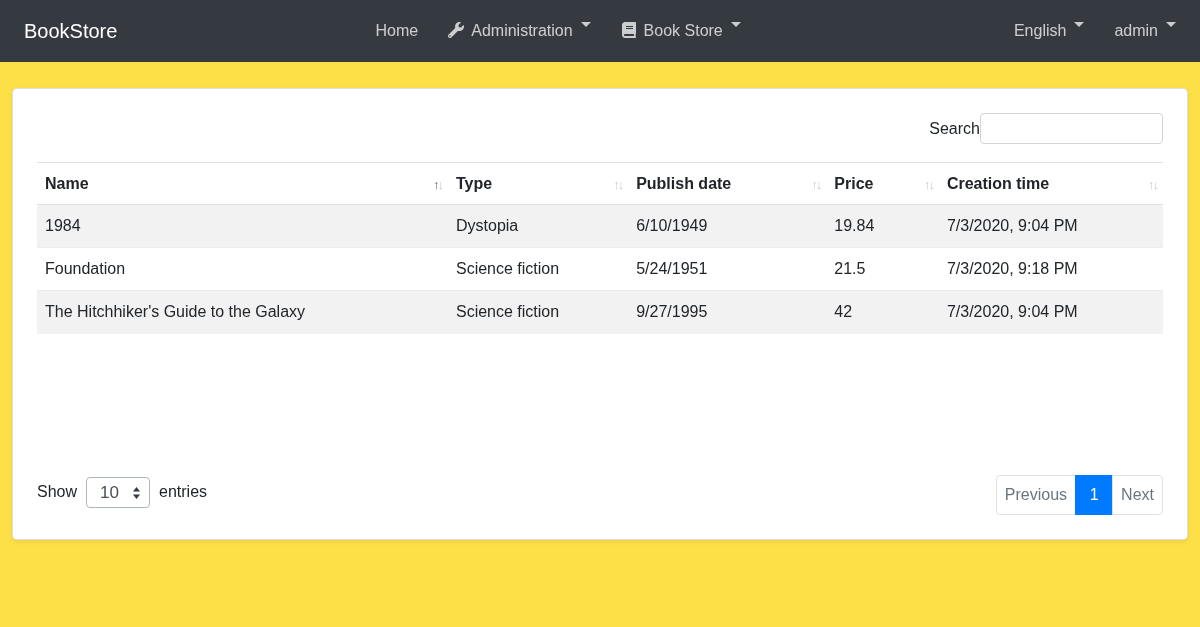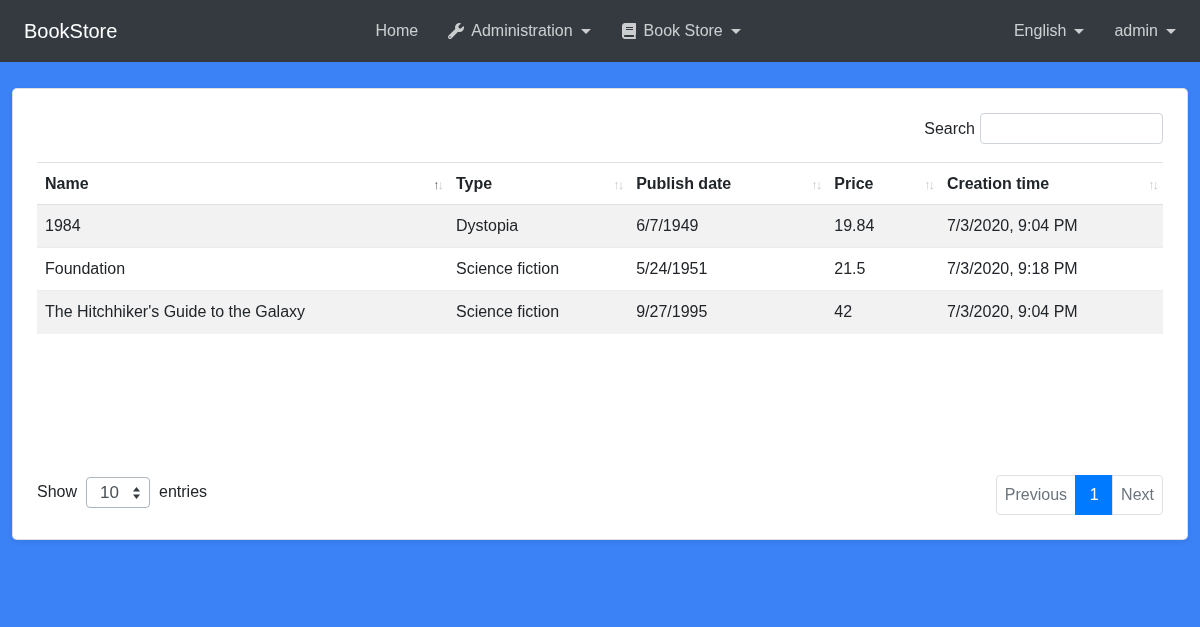--- a/index.html
+++ b/index.html
@@ -3,31 +3,31 @@
 <meta charset="utf-8">
 <style>
   * { margin:0; padding:0; box-sizing:border-box; }
   html,body { width:1200px; }
   body {
     font-family:"Liberation Sans","DejaVu Sans",sans-serif;
     background:#f7f8f9;
     color:#212529;
     font-size:16px;
   }
-  .viewport { width:1200px; height:627px; overflow:hidden; background:#3b82f6; }
+  .viewport { width:1200px; height:627px; overflow:hidden; background:#fde047; }
 
   
   .navbar {
     height:62px; background:#343a40; display:flex; align-items:center;
     padding:0 24px;
   }
   .navbar-brand { color:#ffffff; font-size:20px; text-decoration:none; cursor:pointer; }
   .navbar-center { display:flex; align-items:center; margin:0 auto; gap:0; }
   .nav-link {
-    color:rgba(255,255,255,0.75); padding:0 15px; display:flex; align-items:center;
+    color:rgba(255,255,255,0.75); padding:0 15px; display:flex; 
     cursor:pointer; text-decoration:none; font-size:16px; white-space:nowrap;
   }
   .navbar-right { display:flex; align-items:center; }
   .nav-icon { width:16px; height:16px; margin-right:7px; display:inline-block; flex:0 0 auto; }
   .nav-icon svg { width:100%; height:100%; display:block; fill:currentColor; }
   .caret {
     display:inline-block; width:0; height:0; margin-left:8px;
     border-top:5px solid currentColor; border-left:5px solid transparent; border-right:5px solid transparent;
     vertical-align:middle;
   }
@@ -41,21 +41,21 @@
   .card-header {
     height:72px; background:#f8f9fa; border-bottom:1px solid rgba(0,0,0,0.125);
     display:flex; align-items:center; padding:0 24px;
     border-radius:5px 5px 0 0;
   }
   .card-title { font-size:28px; font-weight:500; color:#212529; }
   .card-body { padding:24px; }
 
   
   .search-row { display:flex; justify-content:flex-end; align-items:center; margin-bottom:18px; height:31px; }
-  .search-label { margin-right:5px; color:#212529; }
+  .search-label { margin-right:0; color:#212529; }
   .search-input {
     width:183px; height:31px; border:1px solid #ced4da; border-radius:4px;
     padding:0 8px; font-size:15px; font-family:inherit; color:#495057; outline:none; background:#fff;
   }
 
   
   table.books { width:100%; border-collapse:collapse; table-layout:fixed; }
   table.books th, table.books td {
     text-align:left; font-size:16px; padding:0 8px; overflow:hidden; white-space:nowrap;
   }
@@ -186,21 +186,21 @@
             <th class="col-creation" data-sorted="none">
               <span>Creation time</span>
               <span class="sort-icons"><span class="arr-up">↑</span><span class="arr-down">↓</span></span>
             </th>
           </tr>
         </thead>
         <tbody>
           <tr>
             <td>1984</td>
             <td>Dystopia</td>
-            <td>6/7/1949</td>
+            <td>6/10/1949</td>
             <td>19.84</td>
             <td>7/3/2020, 9:04 PM</td>
           </tr>
           <tr>
             <td>Foundation</td>
             <td>Science fiction</td>
             <td>5/24/1951</td>
             <td>21.5</td>
             <td>7/3/2020, 9:18 PM</td>
           </tr>

